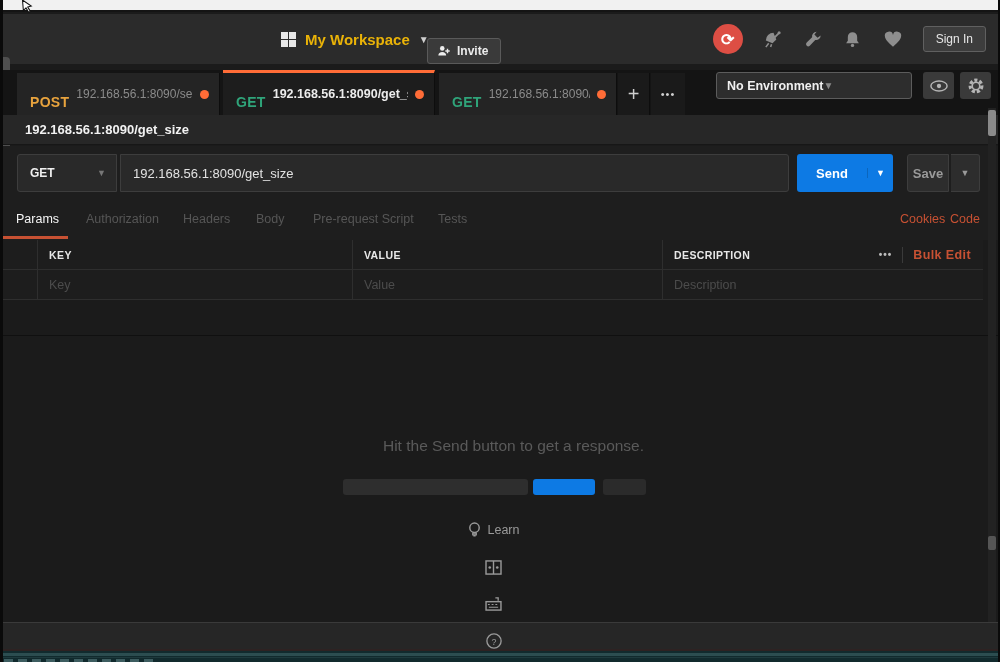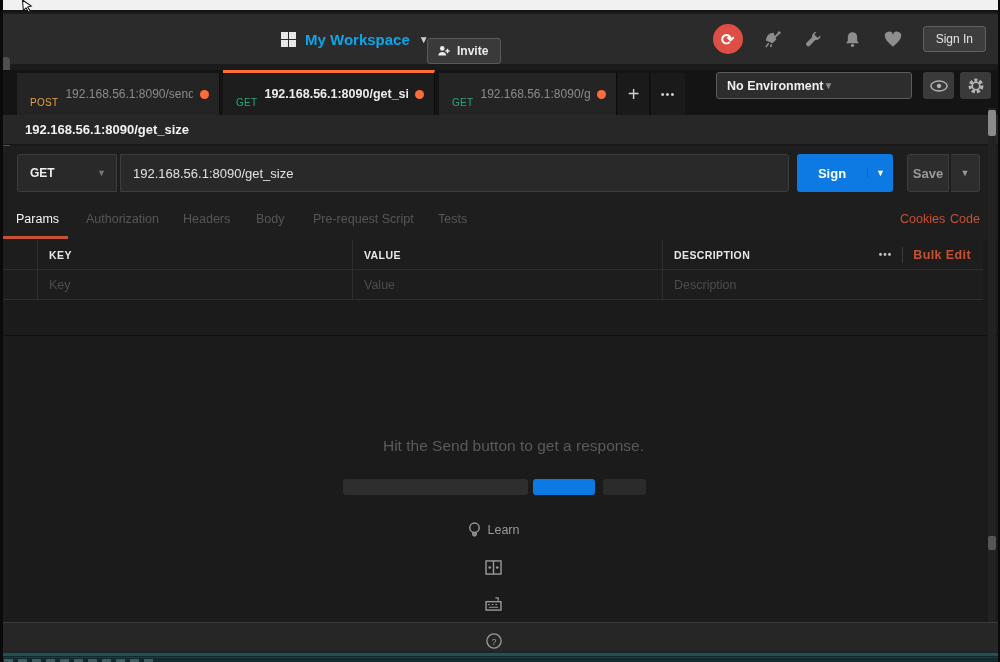--- a/index.html
+++ b/index.html
@@ -8,36 +8,36 @@
 
   
   .titlebar { position:absolute; top:0; left:-3px; right:-2px; height:12px; background:#f1f1f1; border-bottom:2px solid #141414; }
   .cursor { position:absolute; left:16px; top:0; width:14px; height:14px; z-index:50; }
 
   
   .header { position:absolute; top:14px; left:0; right:0; height:50px; background:#2b2b2b; display:flex; align-items:center; }
   .ws-group { position:absolute; left:278px; top:0; height:50px; display:flex; align-items:center; gap:9px; }
   .grid-icon { width:15px; height:15px; display:grid; grid-template-columns:7px 7px; grid-template-rows:7px 7px; gap:1px; }
   .grid-icon span { background:#e8e8e8; }
-  .ws-label { color:#0ea5e9; font-size:15px; font-weight:bold; }
+  .ws-label { color:#eab308; font-size:15px; font-weight:bold; }
   .caret { color:#cfcfcf; font-size:10px; }
   .invite-btn { position:absolute; left:424px; top:24px; height:26px; padding:0 12px 0 9px; background:#3a3a3a; border:1px solid #5a5a5a; border-radius:3px; color:#ececec; font-size:12px; font-weight:bold; display:flex; align-items:center; gap:6px; }
   .hdr-right { position:absolute; right:12px; top:0; height:50px; display:flex; align-items:center; gap:20px; }
   .sync-circle { width:30px; height:30px; border-radius:50%; background:#dd4e44; color:#fff; display:flex; align-items:center; justify-content:center; font-size:16px; font-weight:bold; }
   .hdr-ic { color:#8e8e8e; width:20px; height:20px; display:flex; align-items:center; justify-content:center; }
   .signin-btn { height:26px; padding:0 12px; background:#3d3d3d; border:1px solid #606060; border-radius:3px; color:#e6e6e6; font-size:12px; display:flex; align-items:center; }
 
   
   .left-handle { position:absolute; left:0; top:57px; width:7px; height:115px; background:#4f4f4f; border-radius:0 4px 4px 0; }
 
   
   .tabbar { position:absolute; top:70px; left:0; right:0; height:45px; background:#141414; }
   .req-tab { position:absolute; top:3px; height:42px; background:#242424; border-right:1px solid #0d0d0d; display:flex; align-items:center; padding:0 10px 0 13px; gap:7px; }
   .req-tab.active { background:#1d1d1d; border-top:3px solid #ff6c37; top:0; height:45px; }
-  .tab-method { font-size:10px; font-weight:normal; letter-spacing:.3px; flex:0 0 auto;margin-top:16px; }
+  .tab-method { font-size:14px; font-weight:bold; letter-spacing:.3px; flex:0 0 auto;margin-top:16px; }
   .m-post { color:#e8a33d; } .m-get { color:#2fa47a; }
   .tab-url { font-size:12px; color:#8b8b8b; white-space:nowrap; overflow:hidden; text-overflow:clip; flex:1 1 auto; min-width:0; }
   .req-tab.active .tab-url { color:#ececec; font-weight:bold; font-size:12.5px; }
   .tab-dot { width:9px; height:9px; border-radius:50%; background:#ff6c37; flex:0 0 auto; }
   .tab-plus { position:absolute; left:615px; top:3px; width:32px; height:42px; color:#cfcfcf; font-size:20px; display:flex; align-items:center; justify-content:center; background:#1a1a1a; border-right:1px solid #0d0d0d; }
   .tab-more { position:absolute; left:648px; top:3px; width:34px; height:42px; color:#cfcfcf; font-size:11px; letter-spacing:1px; display:flex; align-items:center; justify-content:center; background:#1a1a1a; }
   .env-select { position:absolute; left:713px; top:2px; width:196px; height:27px; background:#2d2d2d; border:1px solid #5c5c5c; border-radius:3px; display:flex; align-items:center; justify-content:flex-start; padding:0 10px; }
   .env-select .env-text { color:#f0f0f0; font-size:12.5px; font-weight:bold; }
   .env-eye, .env-gear { position:absolute; top:2px; width:31px; height:27px; background:#3a3a3a; border-radius:3px; color:#b5b5b5; display:flex; align-items:center; justify-content:center; }
   .env-eye { left:920px; } .env-gear { left:957px; }
@@ -213,21 +213,21 @@
     <span class="req-title">192.168.56.1:8090/get_size</span>
   </div>
 
   <div class="url-row">
     <div class="method-box">
       <span class="mtext">GET</span>
       <span class="caret" style="color:#777; font-size:9px;">▼</span>
     </div>
     <div class="url-input">192.168.56.1:8090/get_size</div>
     <div class="send-btn">
-      <span class="stext">Sign</span>
+      <span class="stext">Send</span>
       <span class="scaret">▼</span>
     </div>
     <div class="save-btn">
       <span>Save</span>
     </div>
     <div class="save-caret">▼</div>
   </div>
 
   <div class="reqtabs-row">
     <div class="rtab active" style="left:13px;">Params</div>

